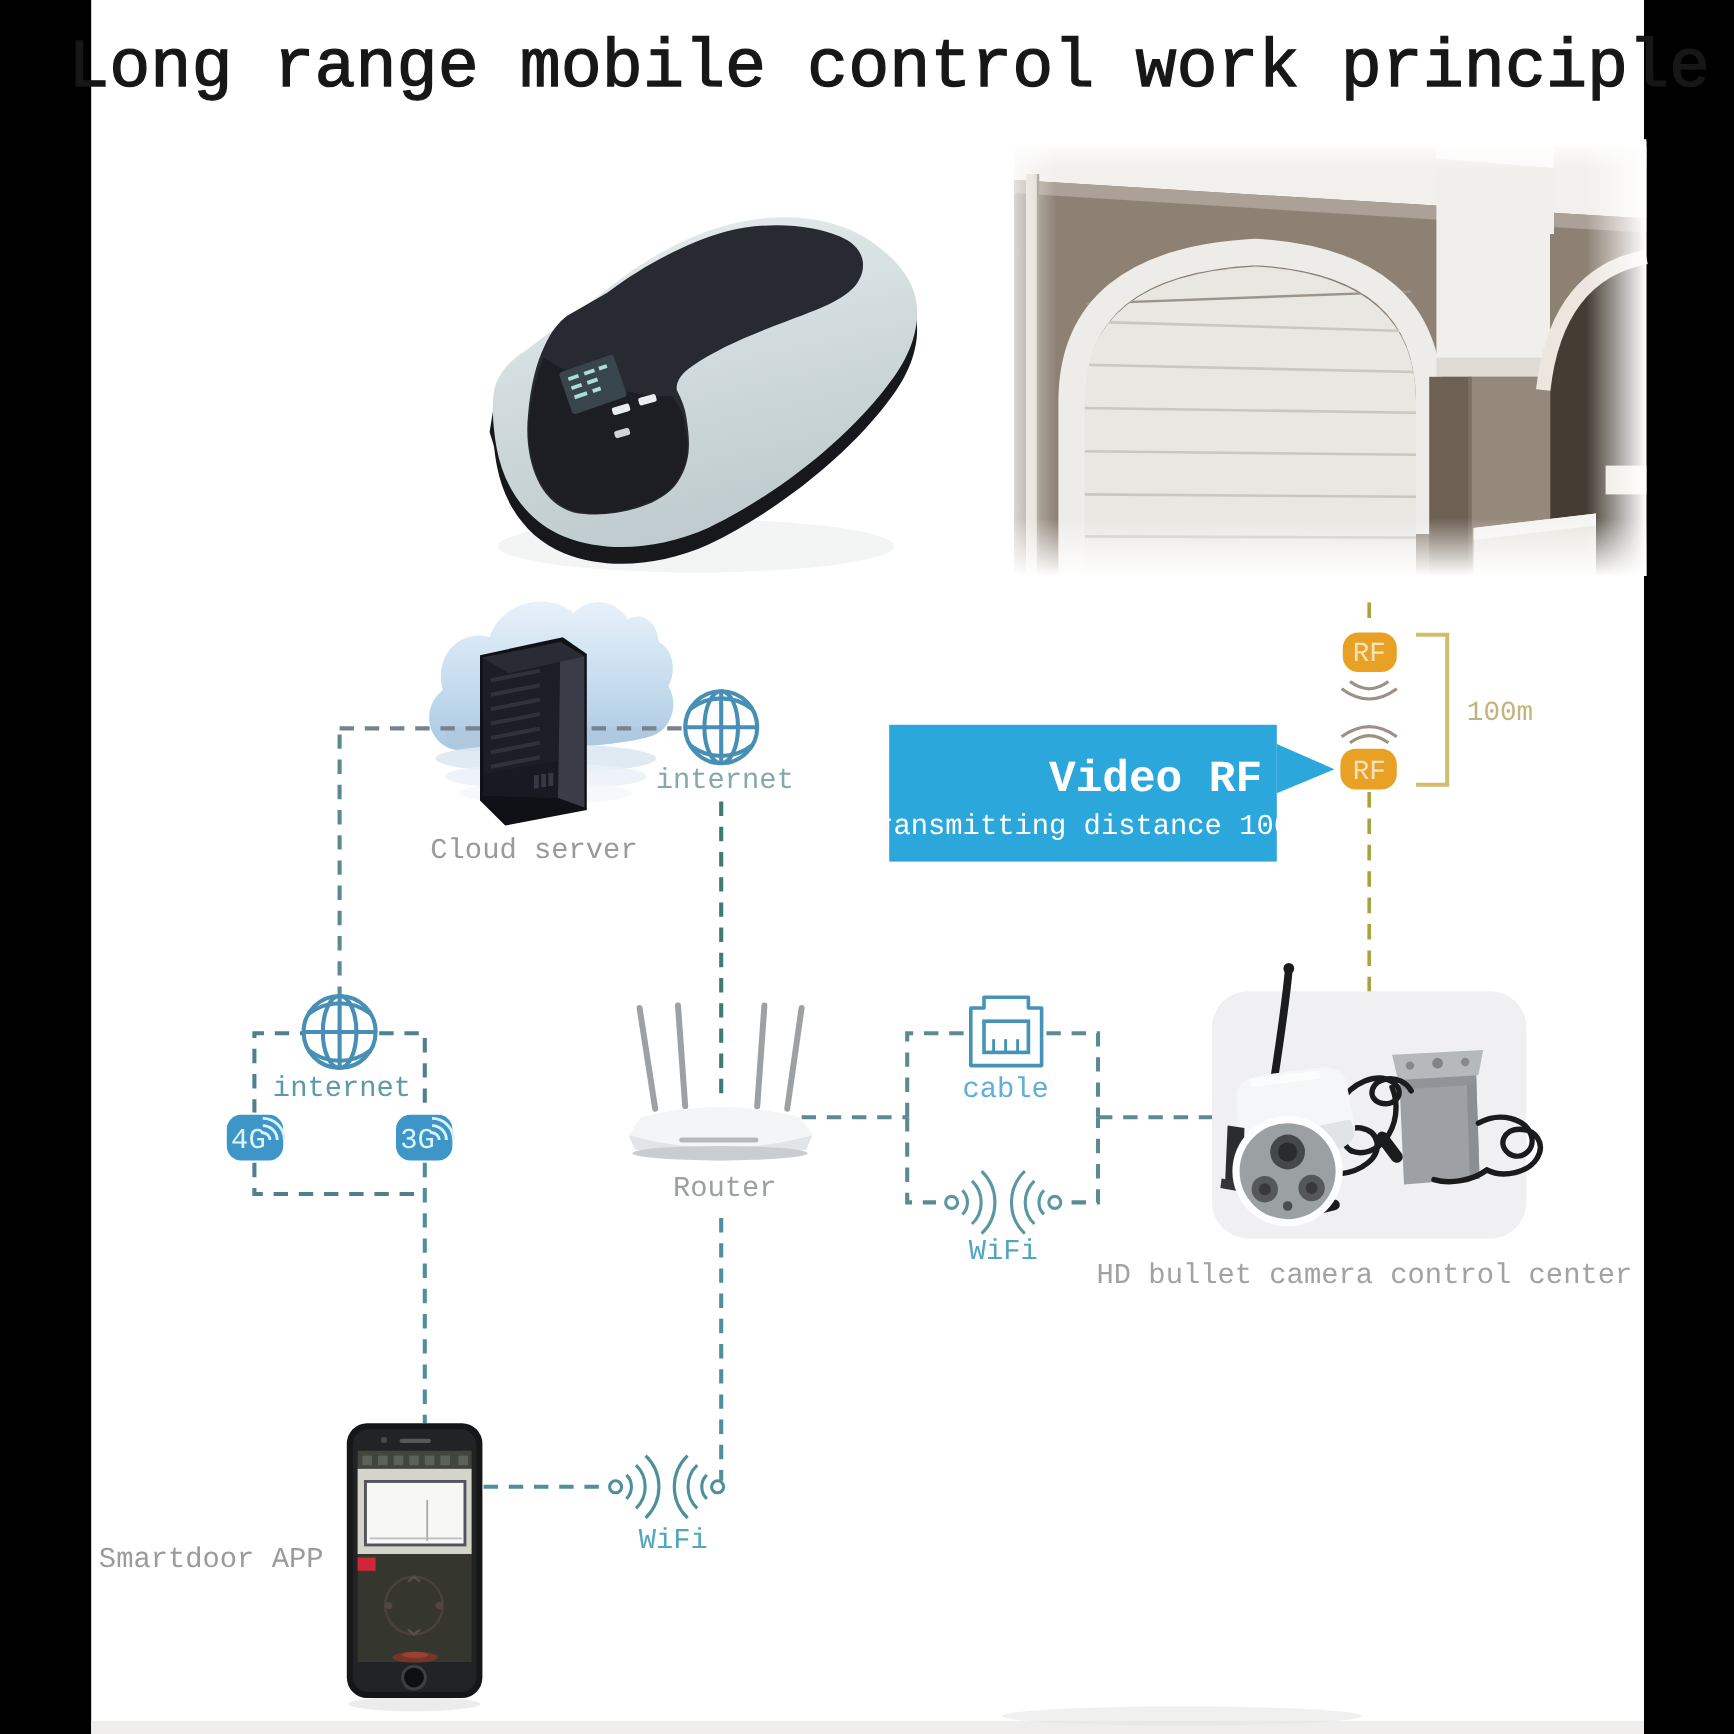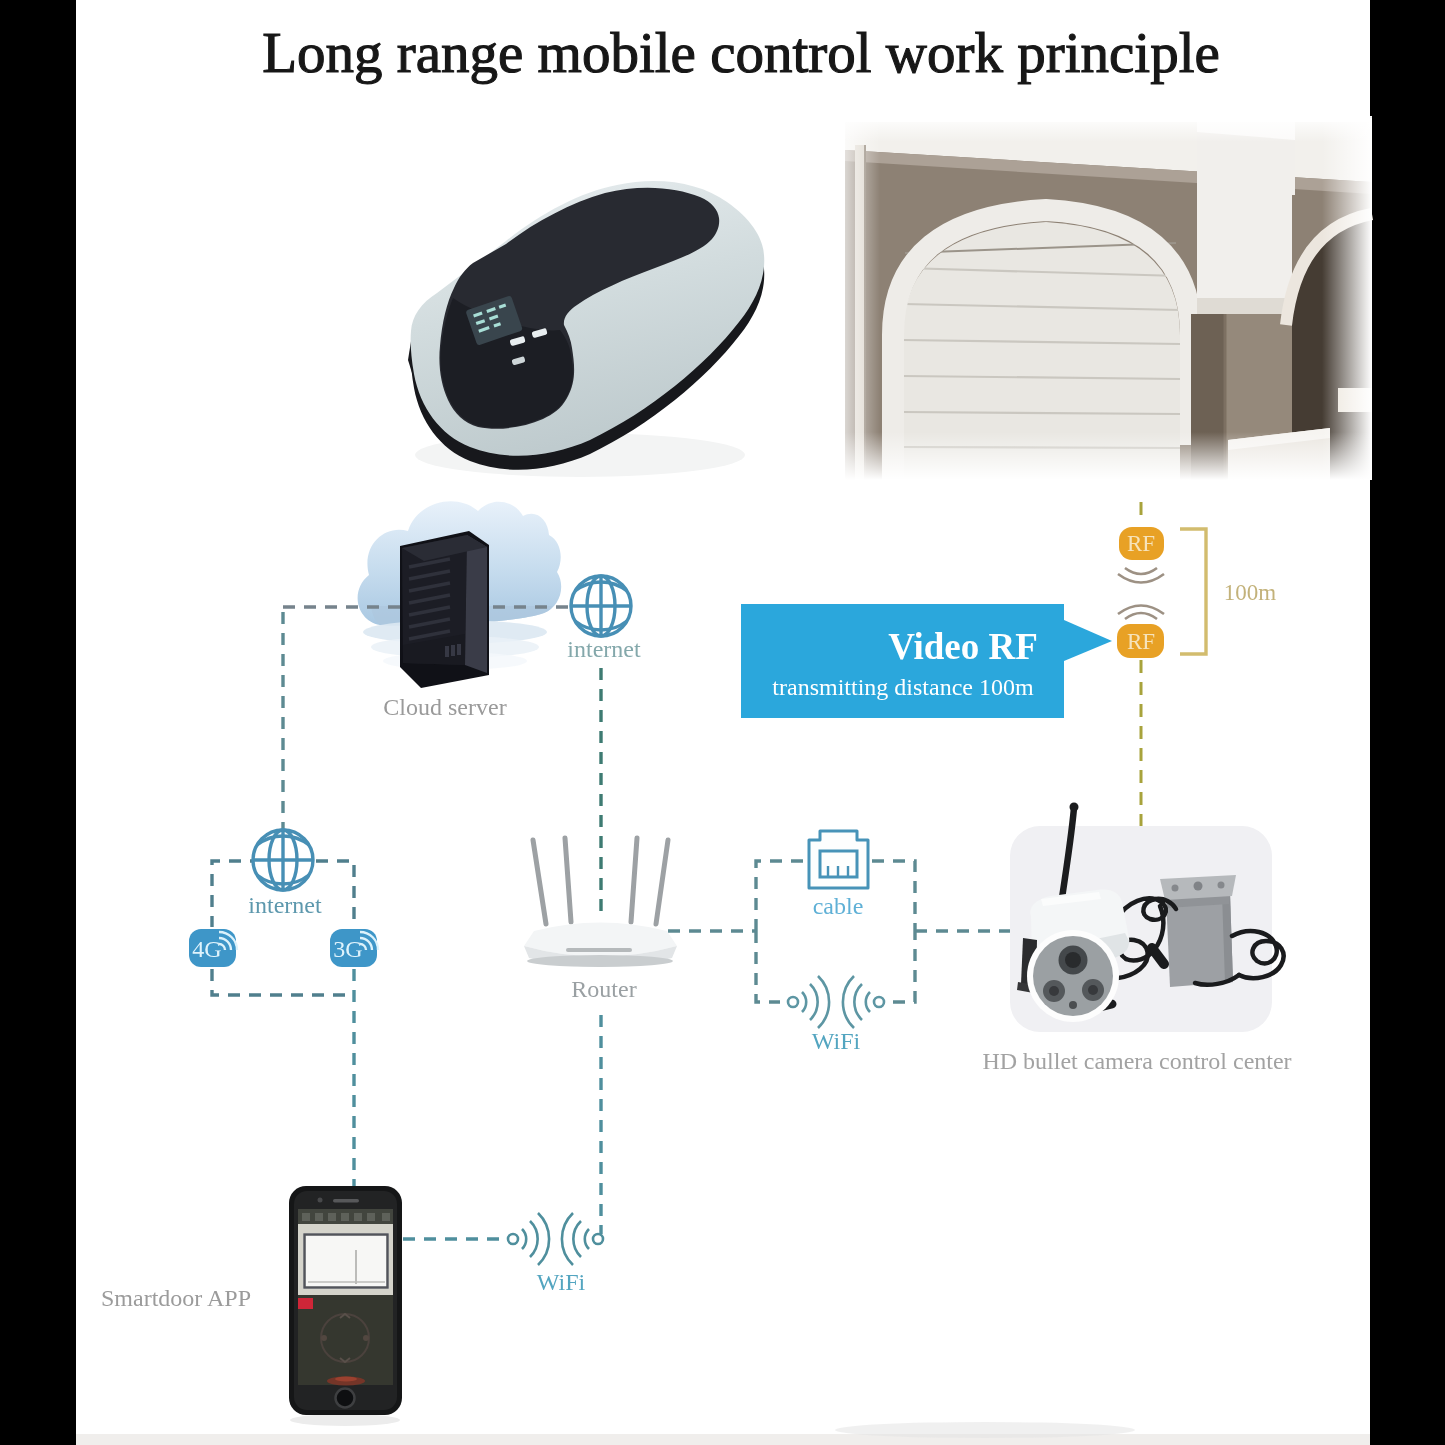--- a/index.html
+++ b/index.html
@@ -1,17 +1,17 @@
 <!DOCTYPE html>
 <html><head>
 <meta charset="utf-8">
 <style>
   html,body{margin:0;padding:0;background:#000;}
   #stage{position:relative;width:1445px;height:1445px;background:#000;overflow:hidden;
-         font-family:Liberation Serif, serif;}
+         font-family:Liberation Mono, monospace;}
   #content{position:absolute;left:76px;top:0;width:1294px;height:1445px;background:#fff;}
   svg{display:block}
 </style>
 </head>
 <body>
 <div id="stage">
   <div id="content"></div>
   <svg id="art" width="1445" height="1445" viewBox="0 0 1445 1445" style="position:absolute;left:0;top:0">
     <defs>
       <linearGradient id="cl" x1="0" y1="0" x2="0" y2="1">

